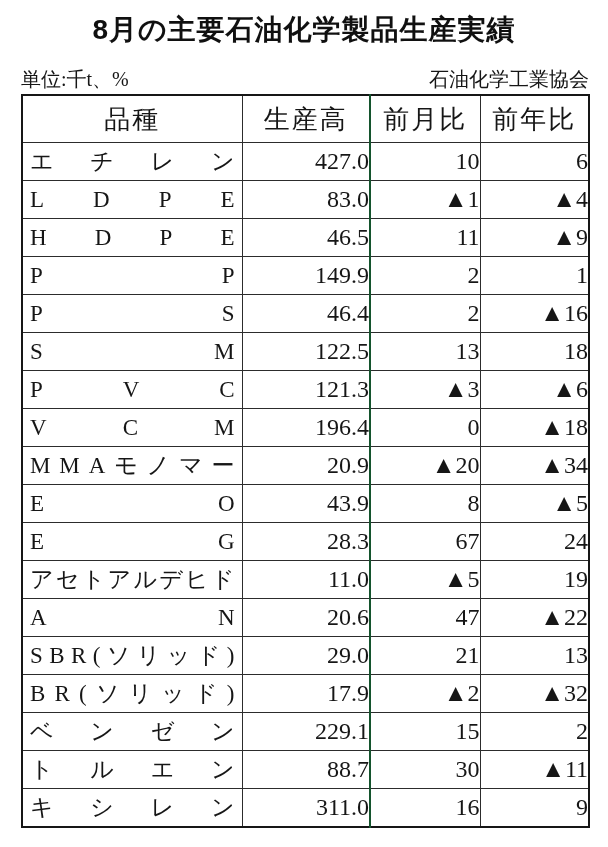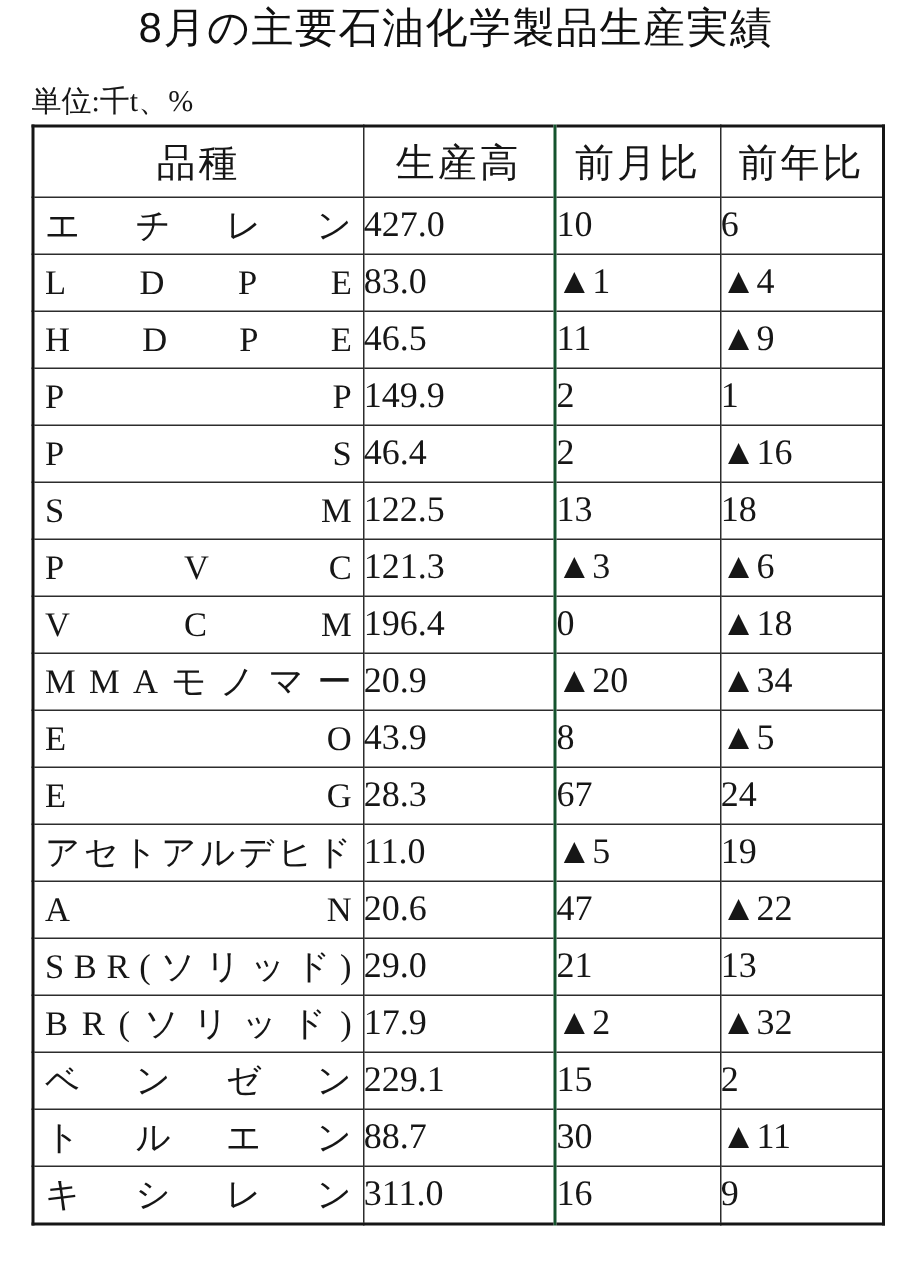--- a/index.html
+++ b/index.html
@@ -6,24 +6,24 @@
   body {
     width: 608px; height: 847px;
     background: #ffffff;
     color: #161616;
     font-family: "Liberation Serif", "DejaVu Serif", "DejaVu Sans", serif;
     overflow: hidden;
   }
   .page { width: 608px; height: 847px; position: relative; }
 
   .doc-title {
-    padding-top: 2px;
+    padding-top: 13px;
     text-align: center;
     font-family: "Liberation Sans", "DejaVu Sans", sans-serif;
-    font-weight: 400;
+    font-weight: 700;
     font-size: 28px;
     line-height: 33px;
     letter-spacing: 1px;
     color: #101010;
   }
 
   .meta-row {
     width: 568px;
     margin: 21px 0 3px 21px;
     display: flex;
@@ -58,21 +58,21 @@
   tr.head-row th {
     height: 46px;
     font-size: 26px;
     text-align: center;
     letter-spacing: 2px;
     font-family: Liberation Serif, serif;
   }
   tr.body-row td { height: 37px; }
 
   td.num {
-    text-align: left;
+    text-align: right;
     font-size: 24px;
   }
   .name-dist {
     display: flex;
     justify-content: space-between;
     align-items: center;
     padding: 0 7px;
     font-size: 23px;
     line-height: 1;
     white-space: nowrap;
@@ -82,20 +82,21 @@
 </style>
 </head>
 <body>
 
 <div class="page">
 
   <div class="doc-title">8月の主要石油化学製品生産実績</div>
 
   <div class="meta-row">
     <span>単位:千t、%</span>
+    <span>石油化学工業協会</span>
   </div>
 
   <table class="data">
     <colgroup>
       <col class="c-product">
         <col class="c-production">
         <col class="c-mom">
         <col class="c-yoy">
     </colgroup>
     <tbody>

